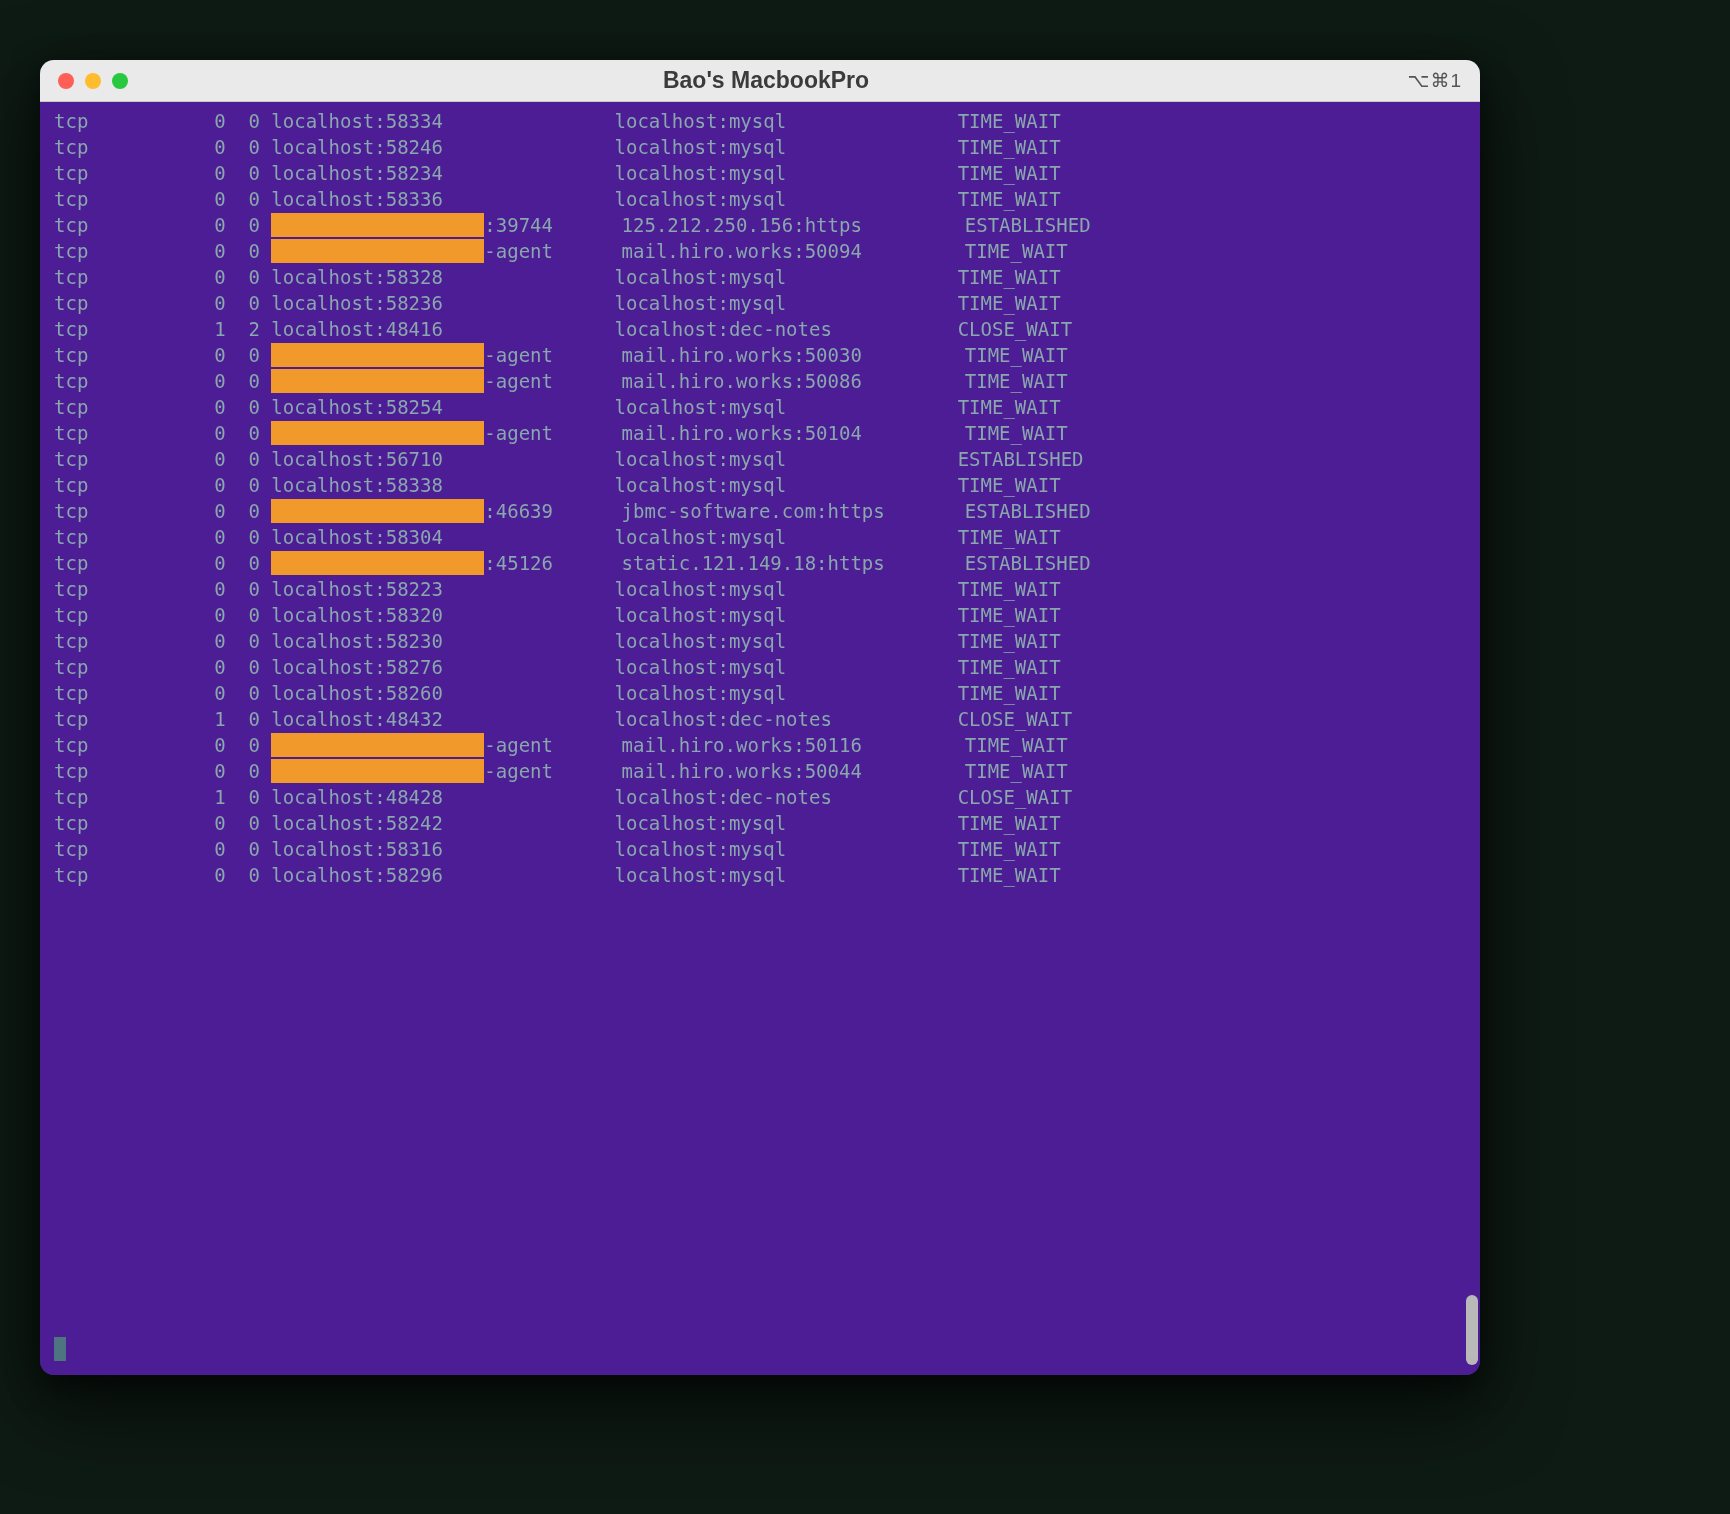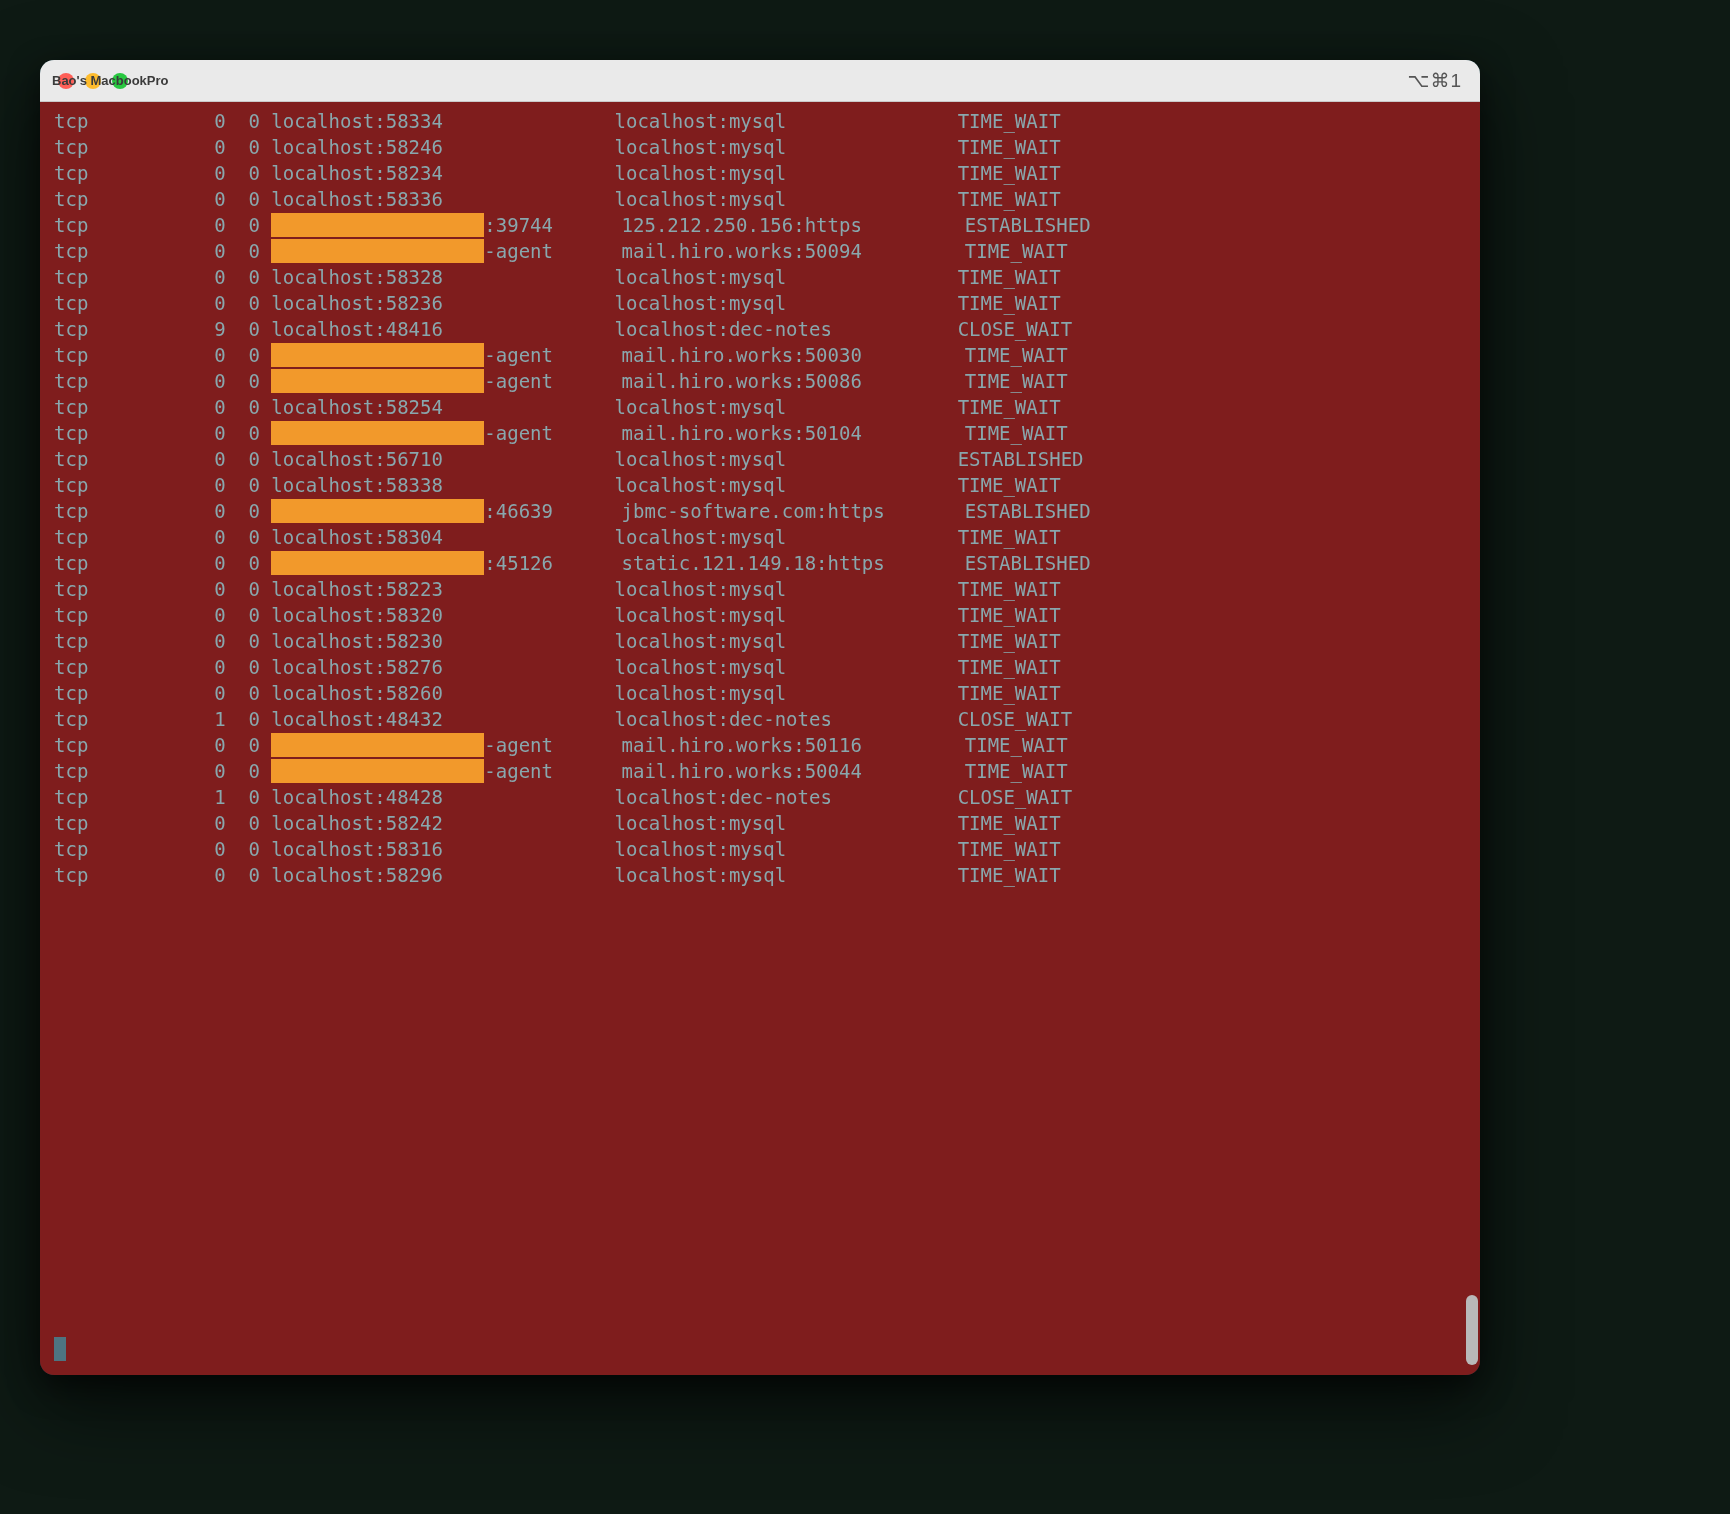--- a/index.html
+++ b/index.html
@@ -38,37 +38,37 @@
   }
   .traffic-lights .dot {
     width: 16px; height: 16px; border-radius: 50%;
   }
   .dot.close { background: #ff5f57; }
   .dot.min   { background: #febc2e; }
   .dot.max   { background: #28c840; }
   .title {
     position: absolute;
     left: 12px; right: 0;
-    text-align: left;
+    text-align: center;
     font-weight: 700;
-    font-size: 13px;
+    font-size: 23px;
     color: #3b3b3b;
     pointer-events: none;
   }
   .shortcut {
     margin-left: auto;
     padding-right: 18px;
     font-size: 19px;
     color: #555;
     font-weight: 400;
     letter-spacing: 1px;
   }
   .terminal {
     flex: 1;
-    background: #7f1d1d;
+    background: #4c1d95;
     color: #89a7ad;
     font-family: "SF Mono", ui-monospace, Menlo, Consolas, monospace;
     font-size: 19px;
     line-height: 26px;
     padding: 6px 10px 0 14px;
     position: relative;
     overflow: hidden;
   }
   .row { white-space: pre; height: 26px; }
   .redact {
@@ -121,21 +121,21 @@
   <div class="terminal" id="terminal">
 
     <div class="row">tcp           0  0 localhost:58334               localhost:mysql               TIME_WAIT</div>
       <div class="row">tcp           0  0 localhost:58246               localhost:mysql               TIME_WAIT</div>
       <div class="row">tcp           0  0 localhost:58234               localhost:mysql               TIME_WAIT</div>
       <div class="row">tcp           0  0 localhost:58336               localhost:mysql               TIME_WAIT</div>
       <div class="row">tcp           0  0 <span class="redact"></span>:39744      125.212.250.156:https         ESTABLISHED</div>
       <div class="row">tcp           0  0 <span class="redact"></span>-agent      mail.hiro.works:50094         TIME_WAIT</div>
       <div class="row">tcp           0  0 localhost:58328               localhost:mysql               TIME_WAIT</div>
       <div class="row">tcp           0  0 localhost:58236               localhost:mysql               TIME_WAIT</div>
-      <div class="row">tcp           9  0 localhost:48416               localhost:dec-notes           CLOSE_WAIT</div>
+      <div class="row">tcp           1  2 localhost:48416               localhost:dec-notes           CLOSE_WAIT</div>
       <div class="row">tcp           0  0 <span class="redact"></span>-agent      mail.hiro.works:50030         TIME_WAIT</div>
       <div class="row">tcp           0  0 <span class="redact"></span>-agent      mail.hiro.works:50086         TIME_WAIT</div>
       <div class="row">tcp           0  0 localhost:58254               localhost:mysql               TIME_WAIT</div>
       <div class="row">tcp           0  0 <span class="redact"></span>-agent      mail.hiro.works:50104         TIME_WAIT</div>
       <div class="row">tcp           0  0 localhost:56710               localhost:mysql               ESTABLISHED</div>
       <div class="row">tcp           0  0 localhost:58338               localhost:mysql               TIME_WAIT</div>
       <div class="row">tcp           0  0 <span class="redact"></span>:46639      jbmc-software.com:https       ESTABLISHED</div>
       <div class="row">tcp           0  0 localhost:58304               localhost:mysql               TIME_WAIT</div>
       <div class="row">tcp           0  0 <span class="redact"></span>:45126      static.121.149.18:https       ESTABLISHED</div>
       <div class="row">tcp           0  0 localhost:58223               localhost:mysql               TIME_WAIT</div>

